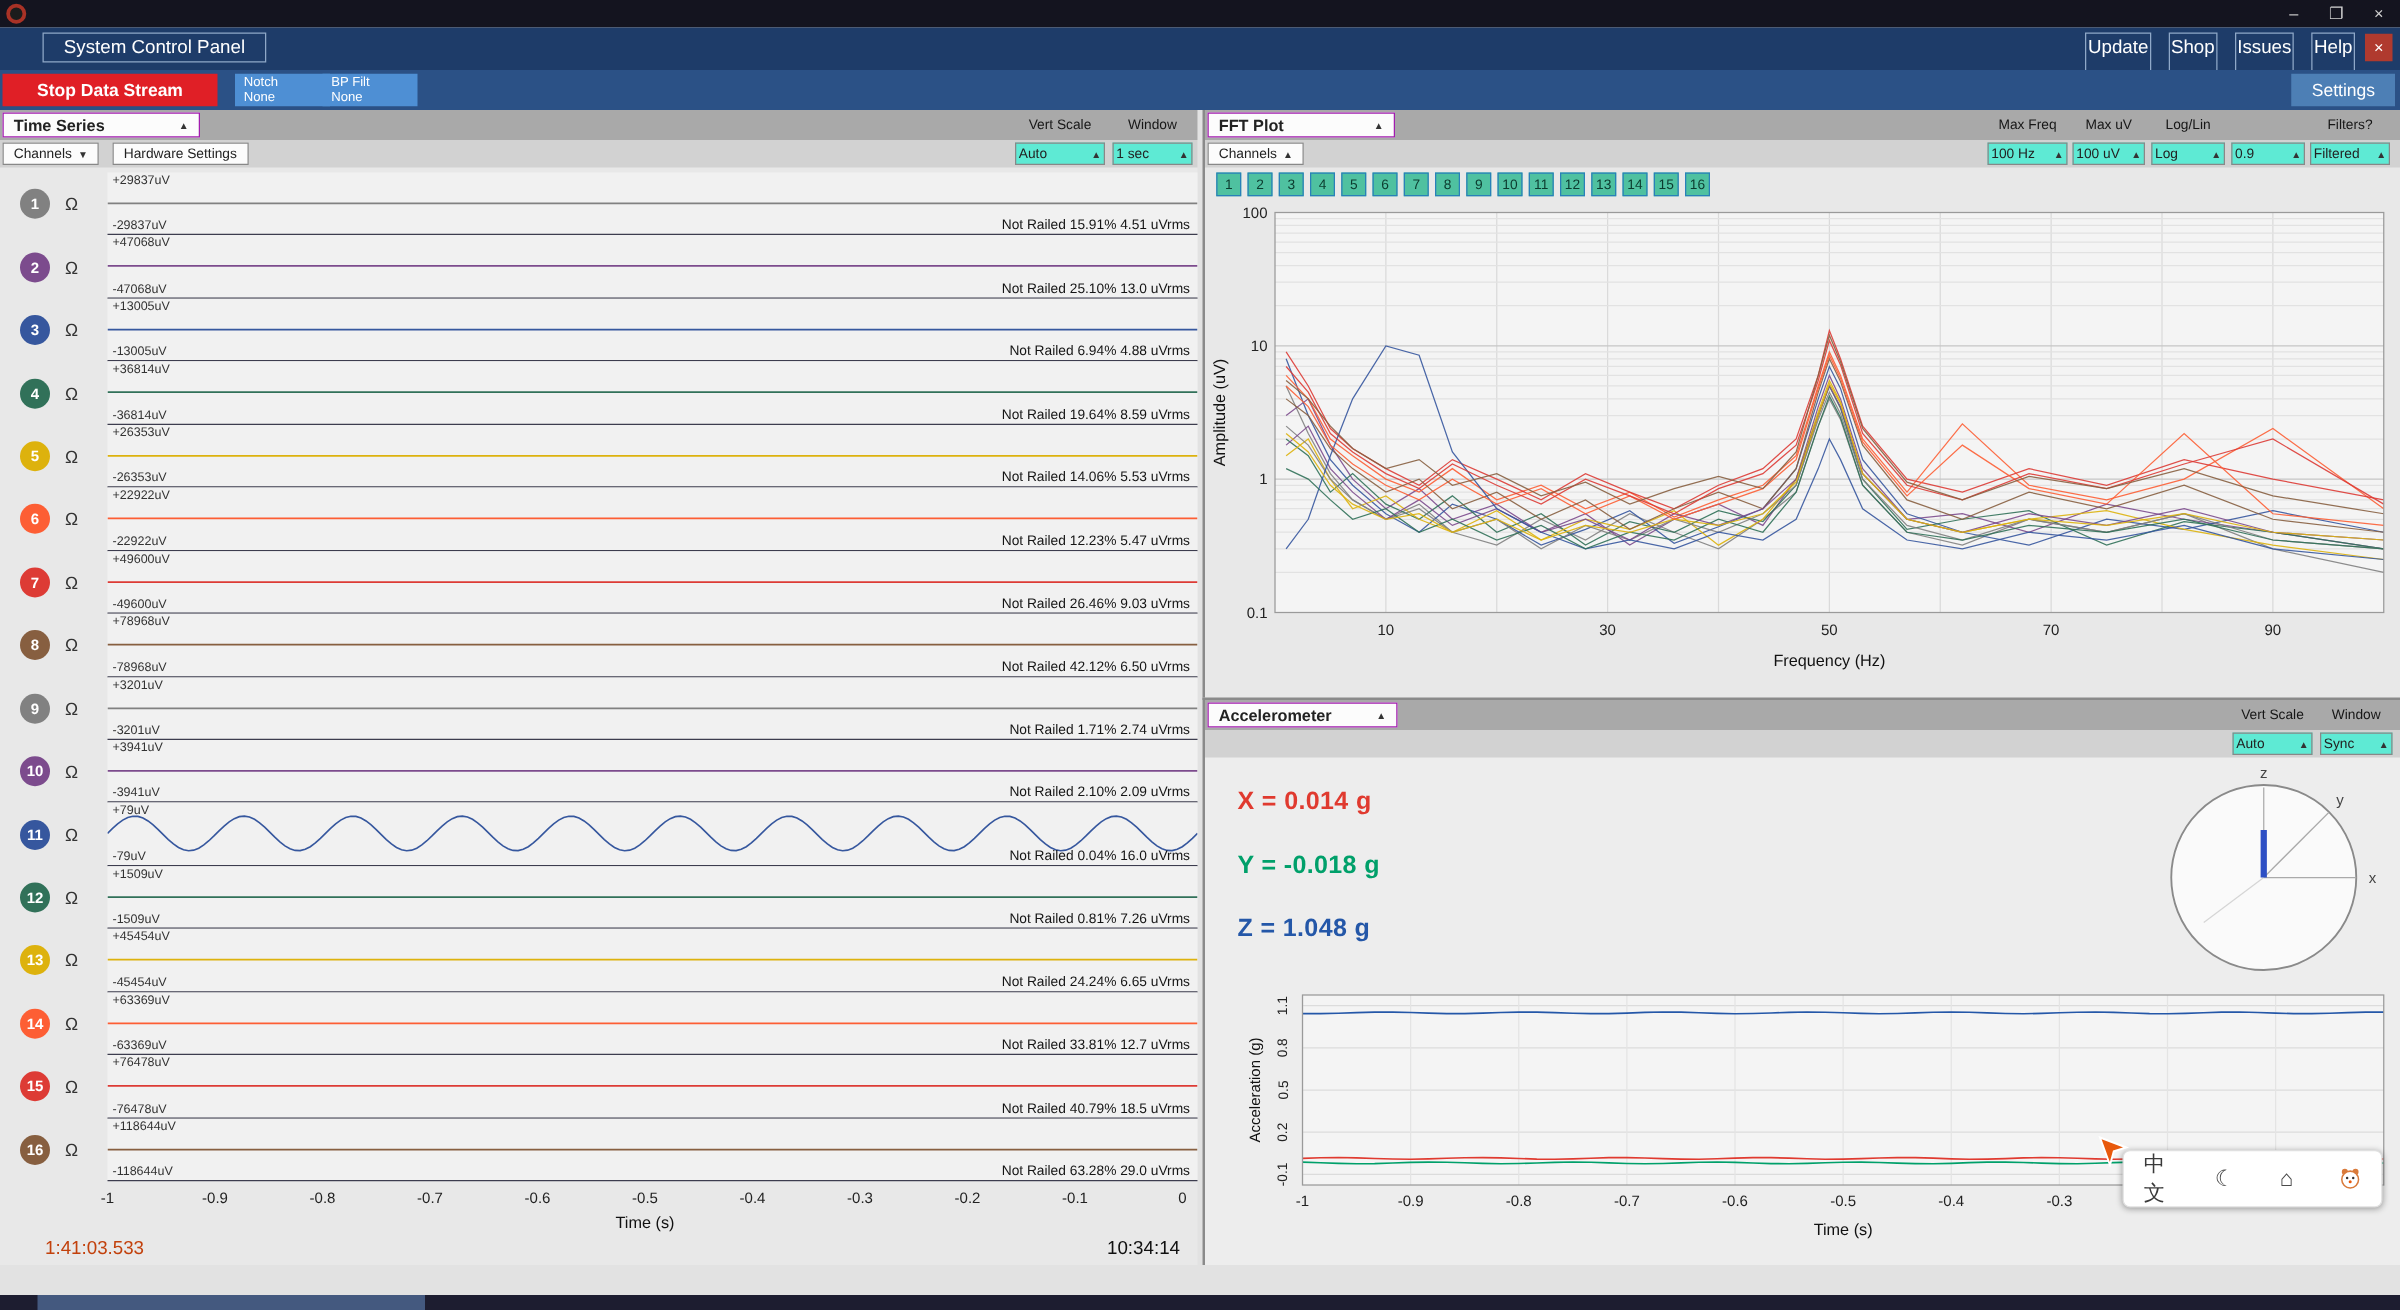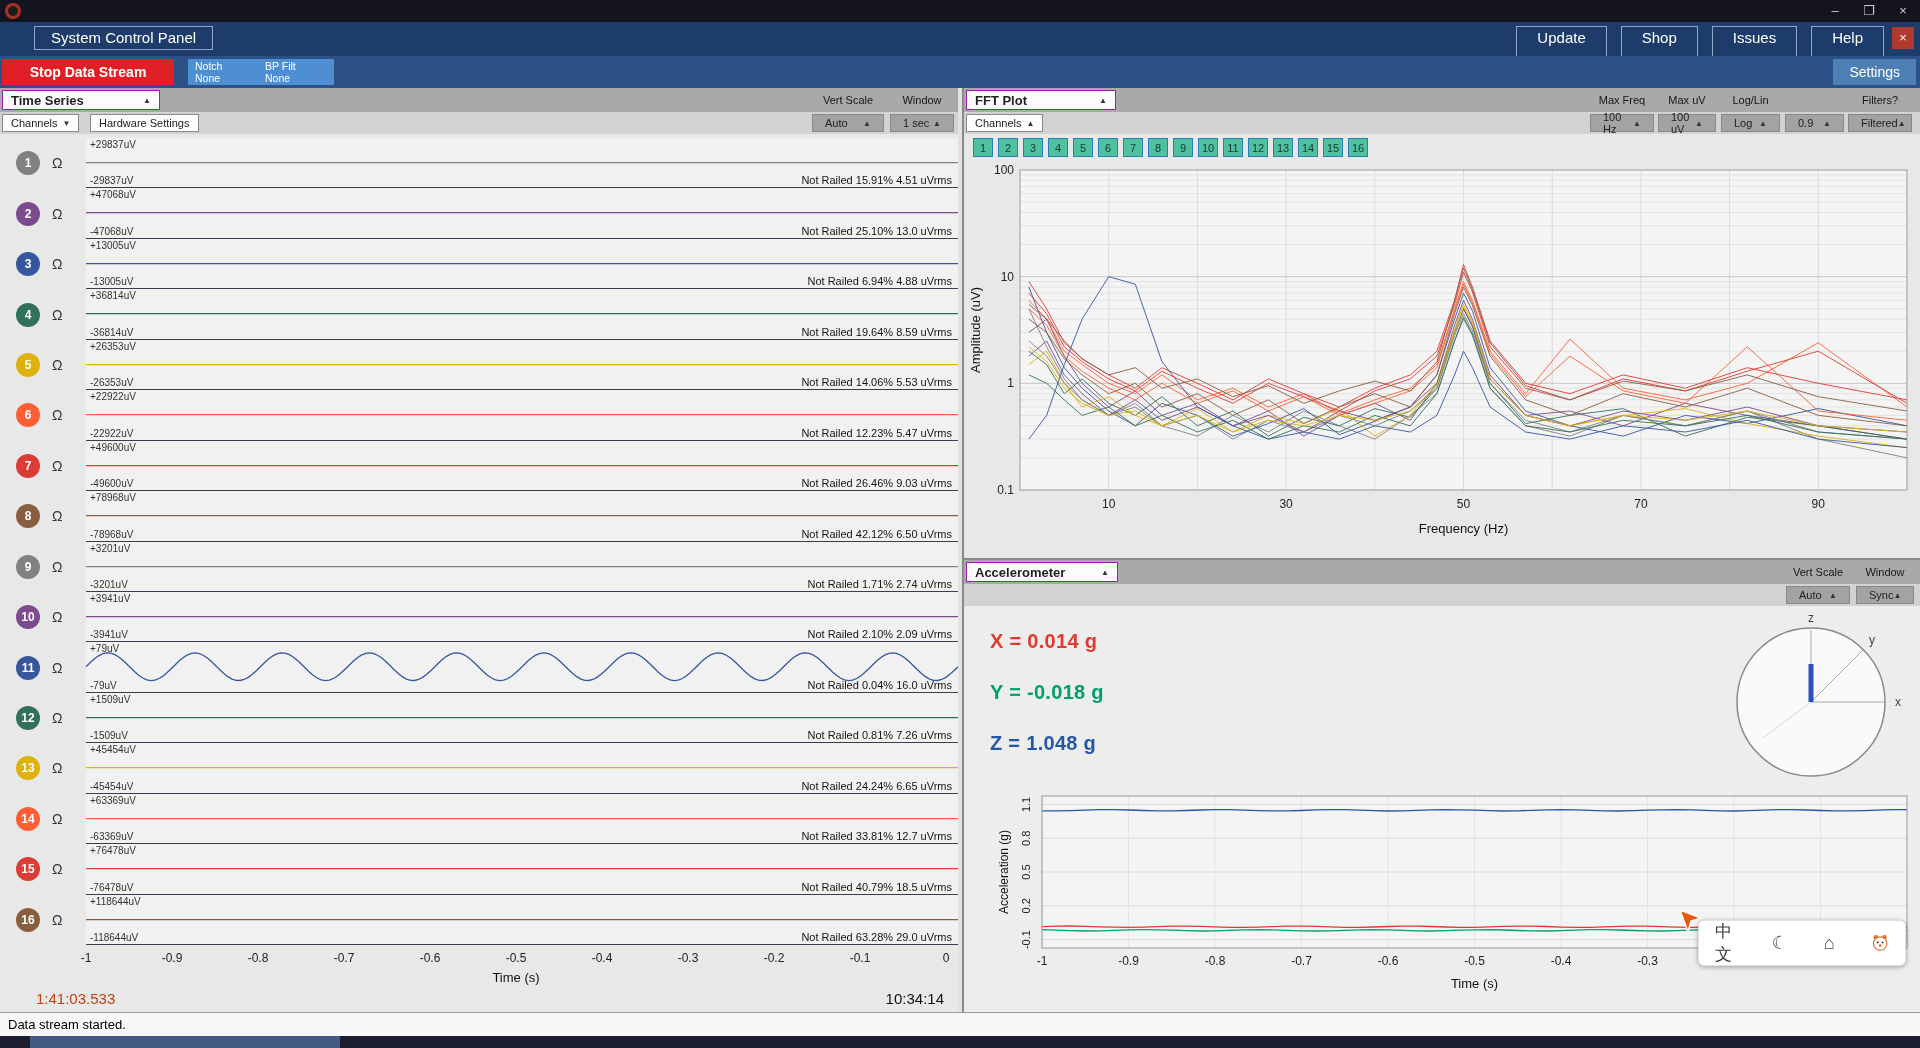--- a/index.html
+++ b/index.html
@@ -9,35 +9,35 @@
 
   
   #os-titlebar{left:0;top:0;width:1920px;height:22px;background:#14141f;}
   #app-logo{left:5px;top:3px;width:16px;height:16px;border-radius:50%;background:#1c1c1c;border:3px solid #a93226;box-sizing:border-box;}
   .winctl{top:0;height:22px;line-height:22px;color:#d0d0d0;font-size:13px;text-align:center;width:34px;}
 
   
   #app-header{left:0;top:22px;width:1920px;height:34px;background:#1e3c69;}
   #app-title{left:34px;top:4px;height:24px;line-height:22px;padding:0 16px;border:1px solid #8fa8c8;box-sizing:border-box;color:#fff;font-size:15px;}
   #hdr-buttons{right:36px;top:4px;display:flex;gap:14px;}
-  .hdr-btn{height:40px;line-height:22px;padding:0 20px;border:1px solid #8fa8c8;box-sizing:border-box;color:#fff;font-size:15px;}
+  .hdr-btn{height:40px;line-height:22px;padding:0 1px;border:1px solid #8fa8c8;box-sizing:border-box;color:#fff;font-size:15px;}
   #hdr-close{right:6px;top:5px;width:22px;height:22px;line-height:22px;background:#b03a2e;color:#fff;font-size:13px;text-align:center;}
 
   
   #toolbar{left:0;top:56px;width:1920px;height:32px;background:#2b5186;}
   #stop-btn{left:2px;top:3px;width:172px;height:26px;line-height:26px;background:#e01f26;color:#fff;font-size:14px;font-weight:bold;text-align:center;}
   .filt-btn{top:3px;width:76px;height:26px;background:#4e8fd4;color:#fff;font-size:10.5px;line-height:12px;padding:1px 7px;box-sizing:border-box;}
   #right-tools{right:4px;top:3px;display:flex;gap:8px;flex-direction:column;}
   .tool-btn{height:26px;line-height:26px;padding:0 16px;background:#4d7fb5;color:#fff;font-size:14px;}
 
   
   .widget-header{left:0;top:0;width:100%;height:24px;background:#a9a9a9;}
   .widget-tabs{left:0;top:24px;width:100%;height:22px;background:#d2d2d2;}
   .title-dd{left:2px;top:2px;height:20px;background:#fcfcfc;border:1px solid #a21caf;box-sizing:border-box;font-size:13px;font-weight:bold;color:#222;display:flex;align-items:center;justify-content:space-between;gap:8px;padding:0 8px;}
-  .dd{height:18px;background:#a3a3a3;border:1px solid #888;box-sizing:border-box;font-size:11px;color:#222;display:flex;align-items:center;justify-content:space-between;padding:0 12px;top:2px;}
+  .dd{height:18px;background:#5eead4;border:1px solid #888;box-sizing:border-box;font-size:11px;color:#222;display:flex;align-items:center;justify-content:space-between;padding:0 2px;top:2px;}
   .arr{font-size:8px;color:#333;}
   .hdr-label{top:6px;font-size:11px;color:#161616;text-align:center;}
   .tab-btn{top:2px;height:18px;background:#fcfcfc;border:1px solid #888;box-sizing:border-box;font-size:11px;color:#222;display:flex;align-items:center;justify-content:center;gap:5px;padding:0 8px;}
 
   
   #ts-widget{left:0;top:88px;width:958px;height:924px;background:#e8e8e8;}
   #ts-rows{left:0;top:50px;width:958px;height:807px;display:flex;flex-direction:column;}
   .ts-row{flex:1;position:relative;display:flex;}
   .ts-gutter{width:86px;position:relative;}
   .ch-circle{position:absolute;left:16px;top:50%;transform:translateY(-50%);width:24px;height:24px;border-radius:50%;color:#fff;font-size:12px;font-weight:bold;display:flex;align-items:center;justify-content:center;}
@@ -585,23 +585,20 @@
         <text x="828.5" y="177" text-anchor="middle" font-size="12" fill="#222">-0.1</text>
         <polyline points="50.0,138.7 64.4,138.2 78.8,138.0 93.3,138.3 107.7,138.8 122.1,139.2 136.5,139.4 150.9,139.1 165.3,138.6 179.8,138.2 194.2,138.1 208.6,138.3 223.0,138.8 237.4,139.3 251.8,139.4 266.3,139.1 280.7,138.6 295.1,138.1 309.5,138.1 323.9,138.4 338.3,138.9 352.8,139.3 367.2,139.4 381.6,139.0 396.0,138.5 410.4,138.1 424.8,138.1 439.2,138.5 453.7,139.0 468.1,139.4 482.5,139.3 496.9,138.9 511.3,138.4 525.8,138.1 540.2,138.1 554.6,138.5 569.0,139.1 583.4,139.4 597.8,139.3 612.3,138.9 626.7,138.3 641.1,138.1 655.5,138.2 669.9,138.6 684.3,139.1 698.8,139.4 713.2,139.2 727.6,138.8 742.0,138.3 756.4,138.0 770.8,138.2 785.3,138.7 799.7,139.2 814.1,139.4 828.5,139.2 842.9,138.7 857.3,138.2 871.8,138.0 886.2,138.3 900.6,138.8 915.0,139.2" fill="none" stroke="#e03a2f" stroke-width="1.3"></polyline>
         <polyline points="50.0,141.7 64.4,142.2 78.8,142.7 93.3,143.0 107.7,142.9 122.1,142.4 136.5,141.9 150.9,141.7 165.3,141.8 179.8,142.2 194.2,142.7 208.6,143.0 223.0,142.8 237.4,142.4 251.8,141.9 266.3,141.6 280.7,141.8 295.1,142.3 309.5,142.8 323.9,143.0 338.3,142.8 352.8,142.3 367.2,141.8 381.6,141.6 396.0,141.9 410.4,142.4 424.8,142.9 439.2,143.0 453.7,142.7 468.1,142.2 482.5,141.8 496.9,141.7 511.3,142.0 525.8,142.5 540.2,142.9 554.6,143.0 569.0,142.7 583.4,142.1 597.8,141.7 612.3,141.7 626.7,142.0 641.1,142.5 655.5,142.9 669.9,143.0 684.3,142.6 698.8,142.1 713.2,141.7 727.6,141.7 742.0,142.1 756.4,142.6 770.8,143.0 785.3,142.9 799.7,142.5 814.1,142.0 828.5,141.7 842.9,141.7 857.3,142.2 871.8,142.7 886.2,143.0 900.6,142.9 915.0,142.4" fill="none" stroke="#00a06a" stroke-width="1.3"></polyline>
         <polyline points="50.0,22.9 64.4,22.9 78.8,22.6 93.3,22.1 107.7,21.7 122.1,21.7 136.5,22.0 150.9,22.5 165.3,22.9 179.8,22.9 194.2,22.5 208.6,22.0 223.0,21.7 237.4,21.7 251.8,22.1 266.3,22.6 280.7,22.9 295.1,22.9 309.5,22.5 323.9,21.9 338.3,21.6 352.8,21.7 367.2,22.2 381.6,22.7 396.0,23.0 410.4,22.8 424.8,22.4 439.2,21.9 453.7,21.6 468.1,21.8 482.5,22.2 496.9,22.7 511.3,23.0 525.8,22.8 540.2,22.3 554.6,21.8 569.0,21.6 583.4,21.8 597.8,22.3 612.3,22.8 626.7,23.0 641.1,22.7 655.5,22.2 669.9,21.8 684.3,21.6 698.8,21.9 713.2,22.4 727.6,22.9 742.0,23.0 756.4,22.7 770.8,22.2 785.3,21.7 799.7,21.6 814.1,22.0 828.5,22.5 842.9,22.9 857.3,22.9 871.8,22.6 886.2,22.1 900.6,21.7 915.0,21.7" fill="none" stroke="#2457a8" stroke-width="1.3"></polyline>
         <rect x="50" y="8" width="865" height="152" fill="none" stroke="#9a9a9a"></rect>
         <text x="16" y="84" text-anchor="middle" font-size="12" fill="#111" transform="rotate(-90 16 84)">Acceleration (g)</text>
         <text x="482.5" y="200" text-anchor="middle" font-size="13" fill="#111">Time (s)</text>
       </svg>
   </div>
 
-  <div class="abs" id="status-bar">
-    <div class="abs" id="status-msg">Data stream started.</div>
-  </div>
 
   <div class="abs" id="taskbar">
     <div class="abs" id="task-seg"></div>
   </div>
 
   <svg class="abs" id="ime-cursor" width="26" height="26" viewBox="0 0 26 26">
     <polygon points="2,2 23,10 13,13 10,24" fill="#e8590c" stroke="#fff" stroke-width="1.5"></polygon>
   </svg>
   <div class="abs" id="ime">
     <span id="ime-lang">中文</span>

